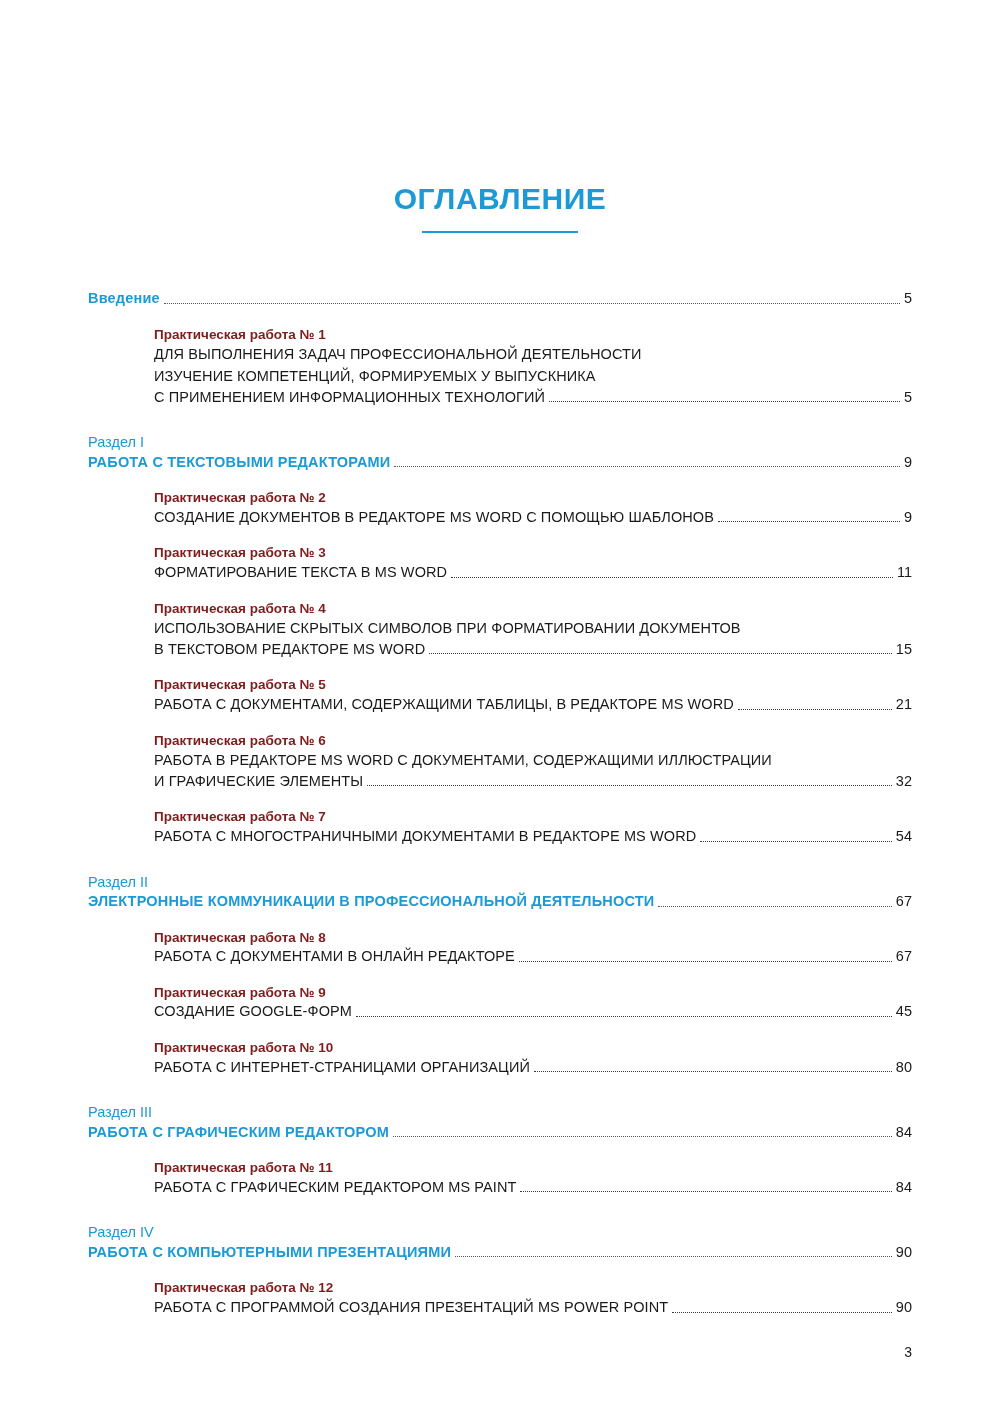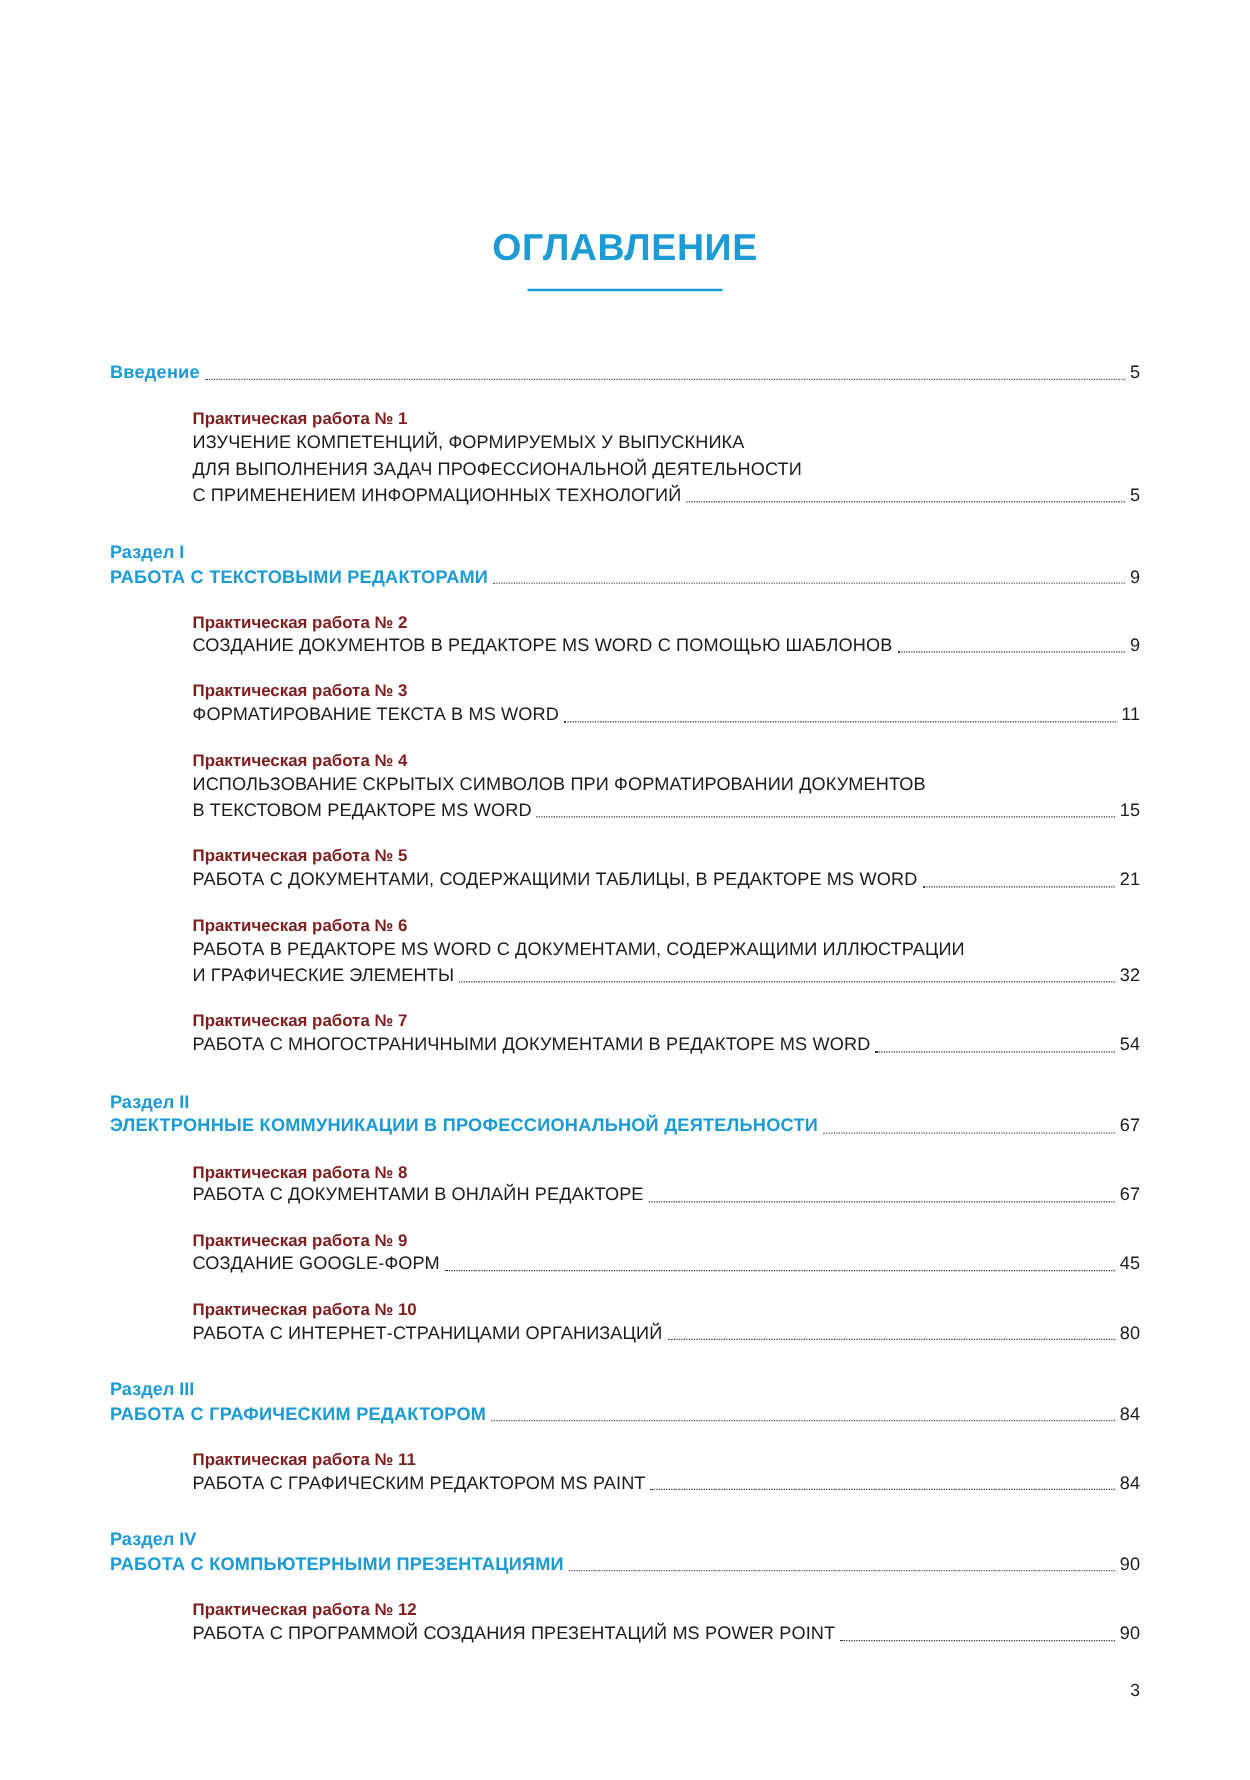--- a/index.html
+++ b/index.html
@@ -49,21 +49,21 @@
   .section {
     margin-top: 26px;
   }
   .section:first-child {
     margin-top: 12px;
     text-align: center;
   }
   .section-kicker {
     color: #1b9ad6;
     font-size: 14.5px;
-    font-weight: bold;
+    font-weight: normal;
     line-height: 1.35;
   }
   .row {
     display: flex;
     align-items: flex-end;
     width: 100%;
     line-height: 1.35;
   }
   .row .txt {
     white-space: pre;
@@ -135,22 +135,22 @@
   <div class="toc" id="toc-root">
       <div class="section">
         <div class="row">
           <span class="txt">Введение</span>
           <span class="dots"></span>
           <span class="pg">5</span>
         </div>
       </div>
       <div class="work">
         <div class="work-title">Практическая работа № 1</div>
+        <div class="line">ДЛЯ ВЫПОЛНЕНИЯ ЗАДАЧ ПРОФЕССИОНАЛЬНОЙ ДЕЯТЕЛЬНОСТИ</div>
         <div class="line">ИЗУЧЕНИЕ КОМПЕТЕНЦИЙ, ФОРМИРУЕМЫХ У ВЫПУСКНИКА</div>
-        <div class="line">ДЛЯ ВЫПОЛНЕНИЯ ЗАДАЧ ПРОФЕССИОНАЛЬНОЙ ДЕЯТЕЛЬНОСТИ</div>
         <div class="row">
           <span class="txt">С ПРИМЕНЕНИЕМ ИНФОРМАЦИОННЫХ ТЕХНОЛОГИЙ</span>
           <span class="dots"></span>
           <span class="pg">5</span>
         </div>
       </div>
       <div class="section">
         <div class="section-kicker">Раздел I</div>
         <div class="row">
           <span class="txt">РАБОТА С ТЕКСТОВЫМИ РЕДАКТОРАМИ</span>

